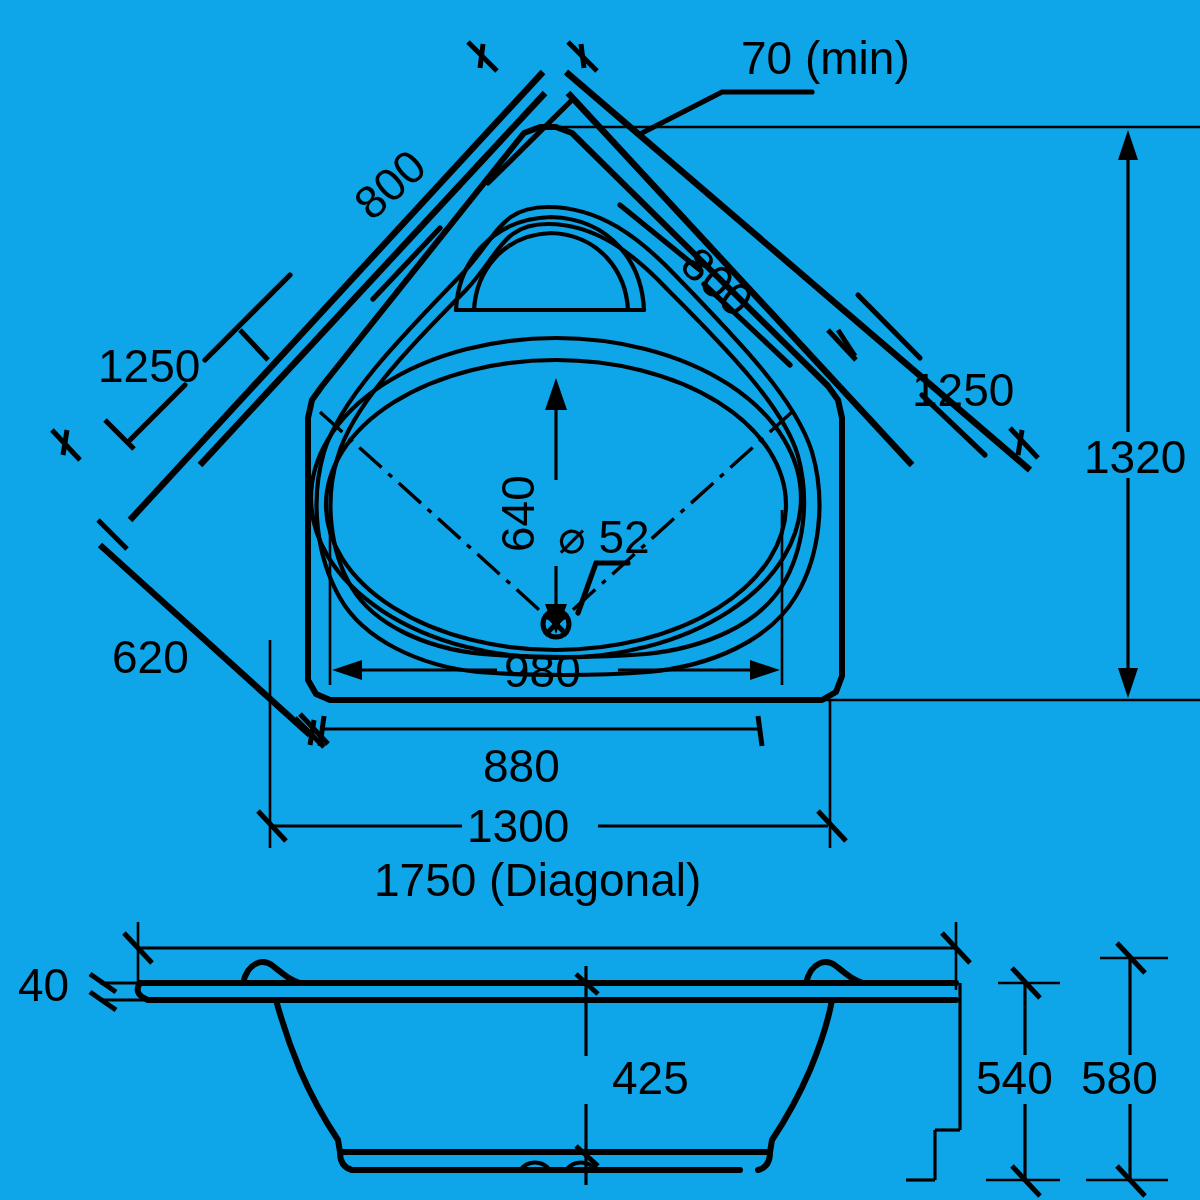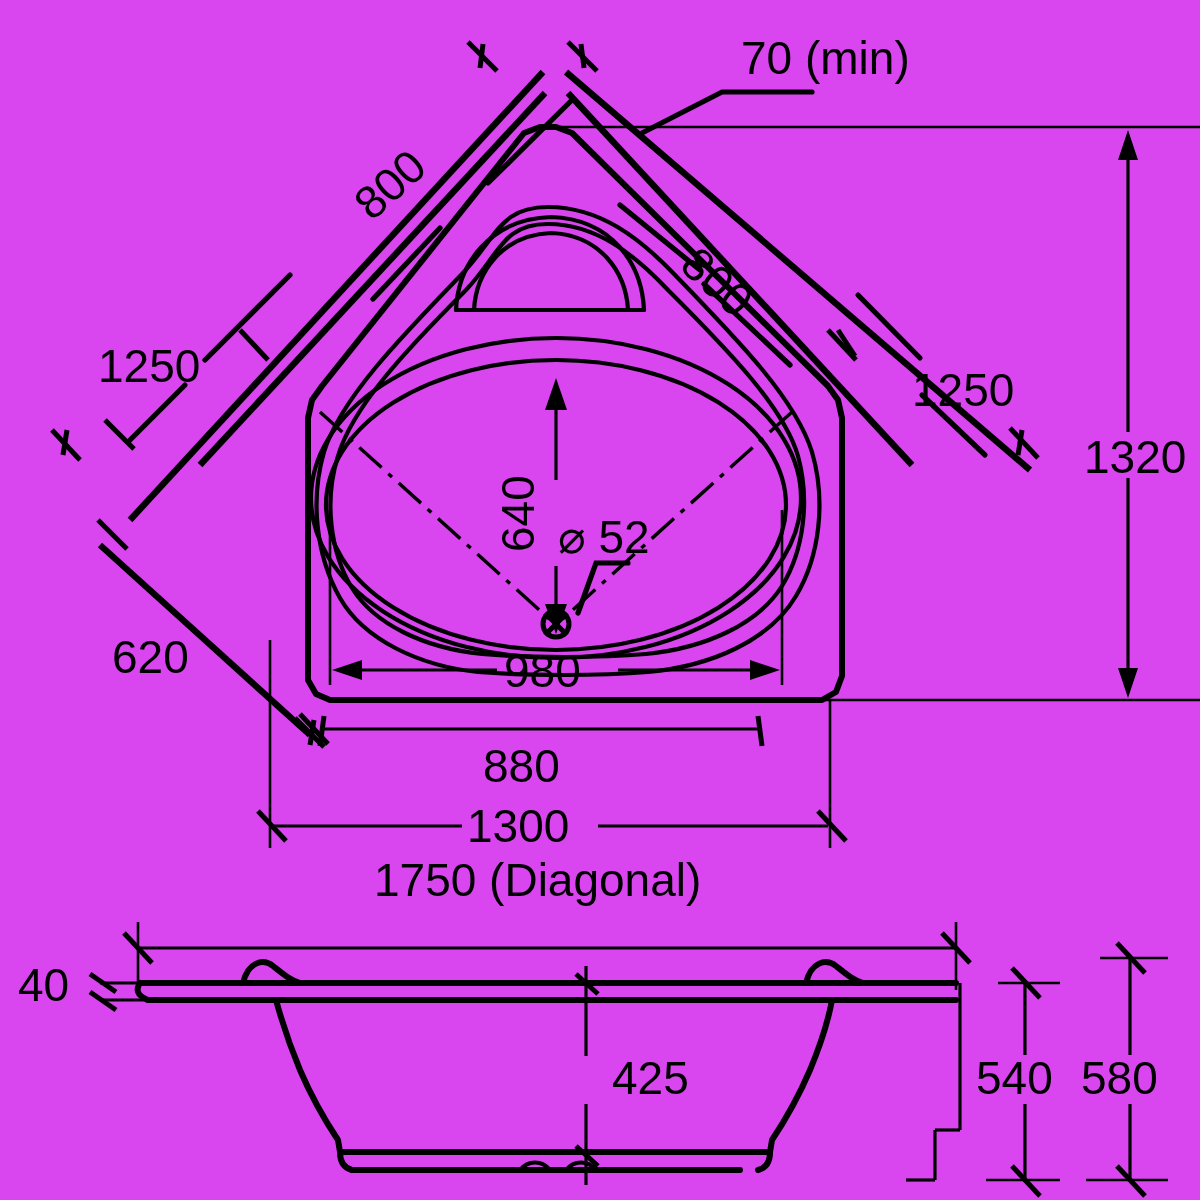--- a/index.html
+++ b/index.html
@@ -4,21 +4,21 @@
 <style>
   html, body {
     margin: 0;
     padding: 0;
     background: #ffffff;
   }
   #sheet {
     position: relative;
     width: 1200px;
     height: 1200px;
-    background: #d946ef;
+    background: #0ea5e9;
     font-family: "Liberation Sans", sans-serif;
     overflow: hidden;
   }
   svg#drawing {
     position: absolute;
     left: 0;
     top: 0;
     width: 1200px;
     height: 1200px;
     display: block;

